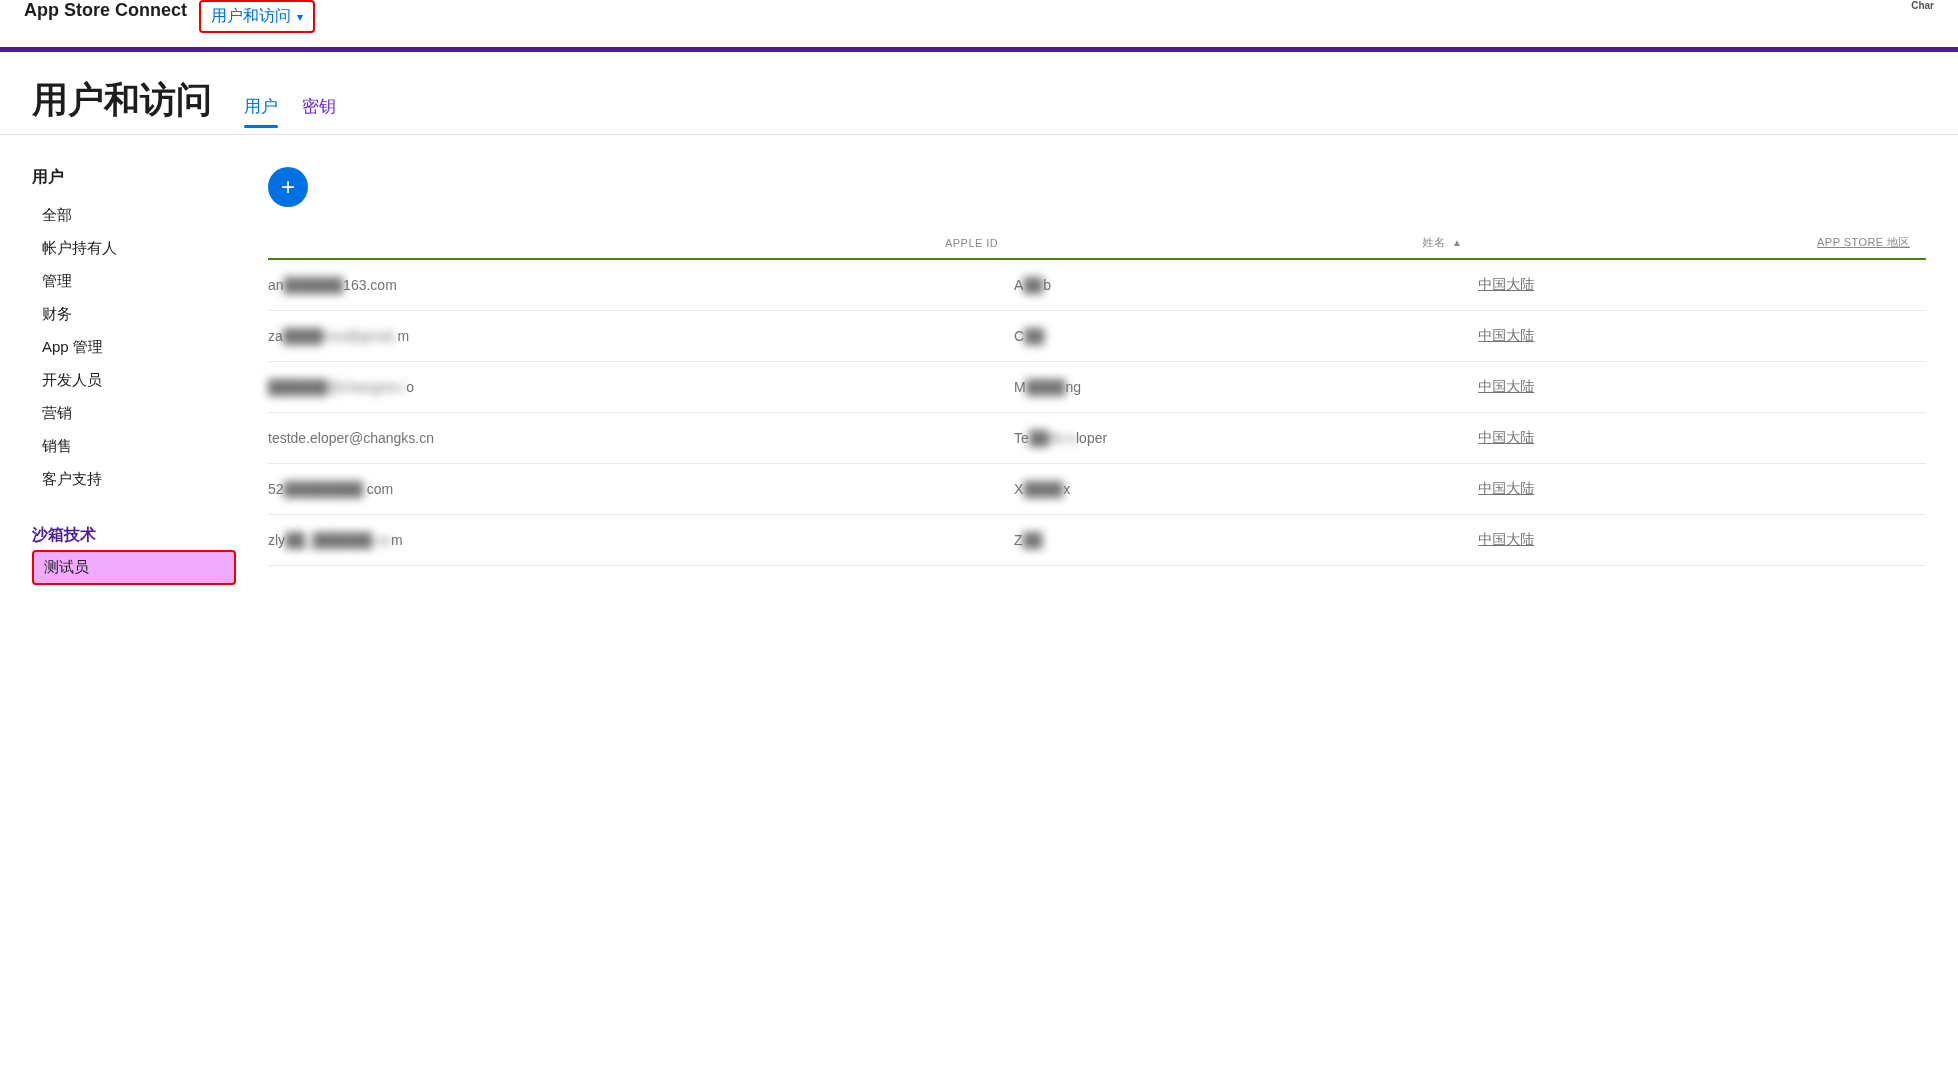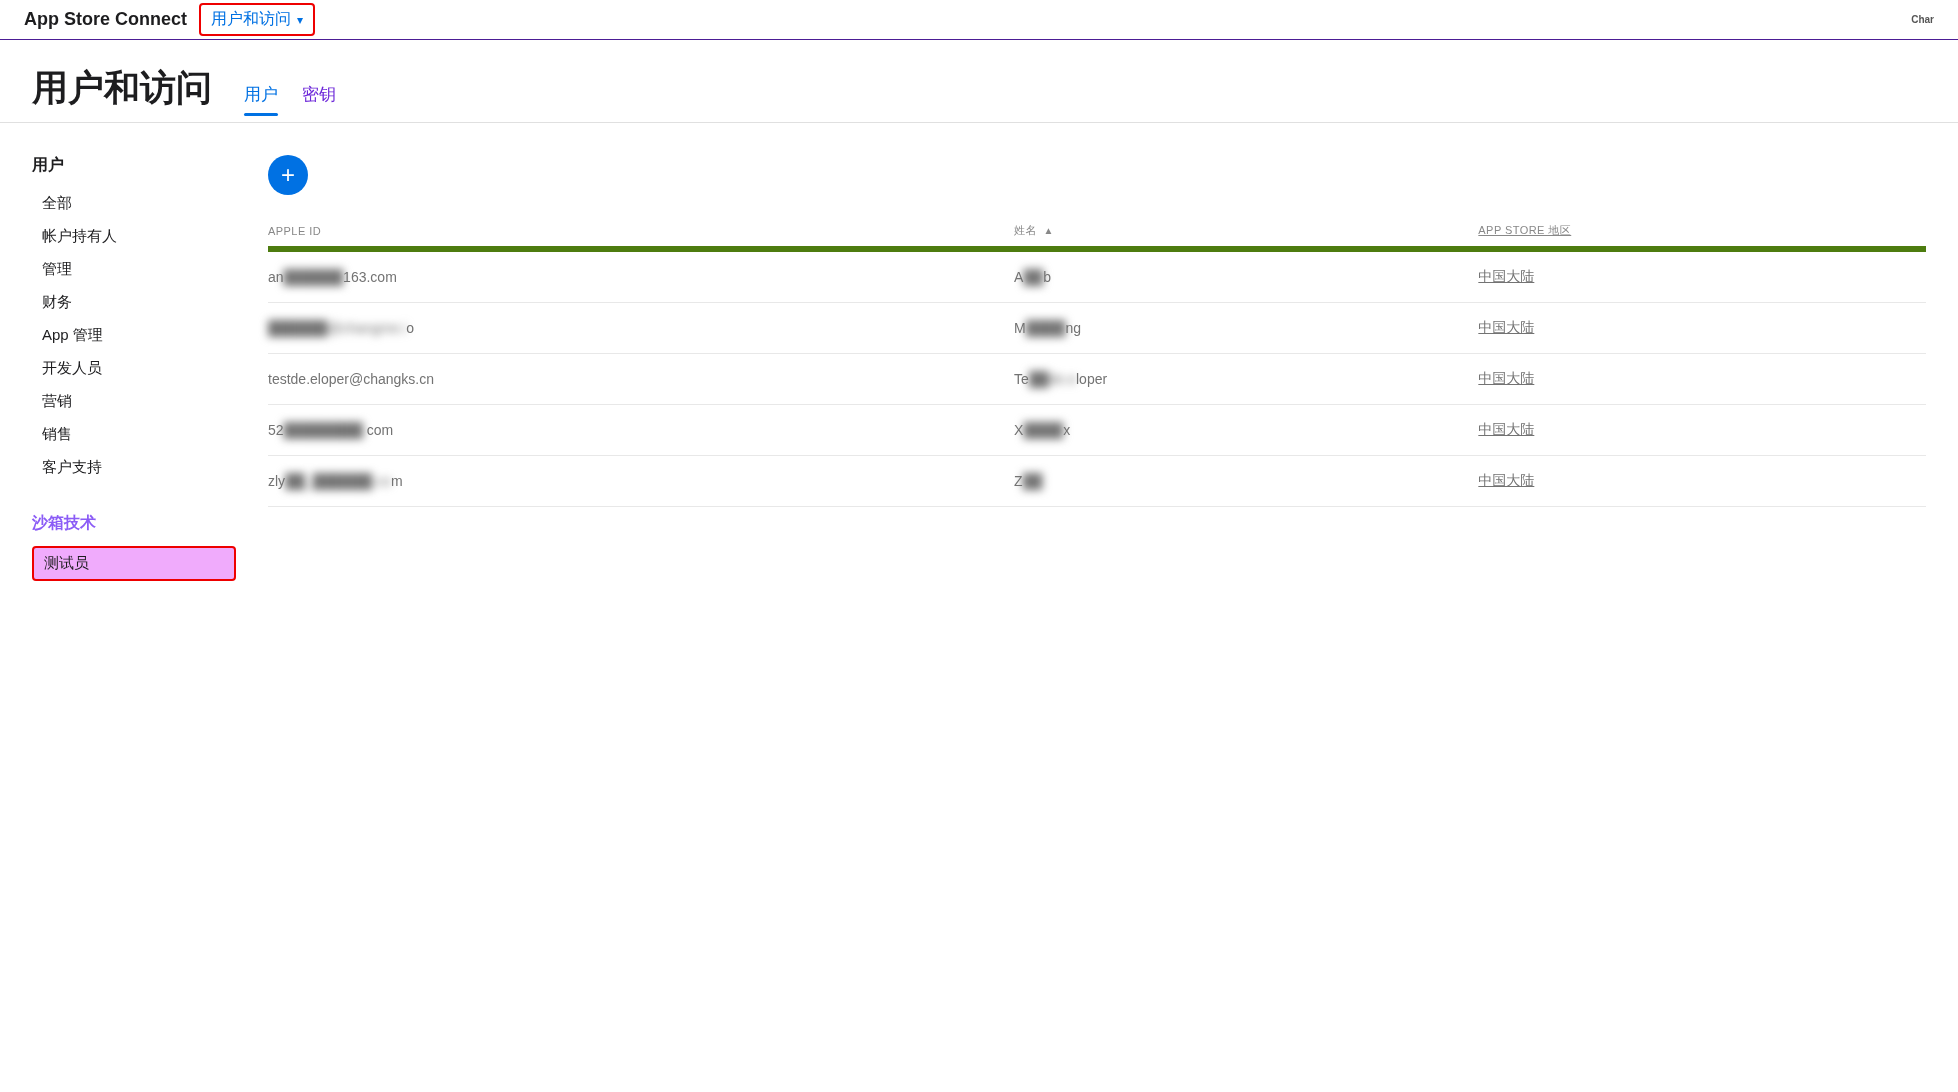--- a/index.html
+++ b/index.html
@@ -6,24 +6,24 @@
     body {
       font-family: -apple-system, BlinkMacSystemFont, "PingFang SC", "Helvetica Neue", Arial, sans-serif;
       background: #fff;
       color: #1d1d1f;
       font-size: 14px;
     }
 
     
     .top-nav {
       display: flex;
-      align-items: center;
+      align-items: flex-start;
       padding: 0 24px;
-      height: 40px;
-      border-bottom: 1px solid #4c1d95;
+      height: 52px;
+      border-bottom: 5px solid #4c1d95;
       background: #fff;
     }
     .top-nav-brand {
       font-size: 18px;
       font-weight: 600;
       color: #1d1d1f;
       margin-right: 12px;
     }
     .top-nav-menu {
       display: flex;
@@ -138,22 +138,22 @@
       font-weight: 500;
       border: 2px solid #e00;
       border-radius: 4px;
     }
     .sidebar-section-gap {
       height: 24px;
     }
     .sidebar-section-sub-title {
       font-size: 16px;
       font-weight: 600;
-      color: #8b5cf6;
-      margin-bottom: 12px;
+      color: #4c1d95;
+      margin-bottom: 4px;
       margin-top: 4px;
     }
 
     
     .content-area {
       flex: 1;
       padding-left: 16px;
     }
 
     
@@ -175,28 +175,28 @@
       line-height: 1;
       font-weight: 300;
     }
 
     
     .users-table {
       width: 100%;
       border-collapse: collapse;
     }
     .users-table th {
-      text-align: left;
+      text-align: right;
       font-size: 11px;
       font-weight: 500;
       color: #888;
       text-transform: uppercase;
       letter-spacing: 0.04em;
       padding: 8px 16px 8px 0;
-      border-bottom: 6px solid #4d7c0f;
+      border-bottom: 2px solid #4d7c0f;
     }
     .users-table td {
       padding: 16px 16px 16px 0;
       border-bottom: 1px solid #e8e8e8;
       font-size: 14px;
       color: #737373;
       vertical-align: middle;
     }
     .col-apple-id { width: 45%; }
     .col-name { width: 28%; }
@@ -277,20 +277,25 @@
             </th>
           </tr>
         </thead>
         <tbody id="table-body">
         <tr>
               <td class="col-apple-id"><span>an</span><span class="blurred-text">██████</span><span>163.com</span></td>
               <td class="col-name"><span>A</span><span class="blurred-text">██</span><span>b</span></td>
               <td class="col-region">中国大陆</td>
             </tr>
             <tr>
+              <td class="col-apple-id"><span>za</span><span class="blurred-text">████hou@gmail.</span><span>m</span></td>
+              <td class="col-name"><span>C</span><span class="blurred-text">██</span></td>
+              <td class="col-region">中国大陆</td>
+            </tr>
+            <tr>
               <td class="col-apple-id"><span></span><span class="blurred-text">██████@changme.i</span><span>o</span></td>
               <td class="col-name"><span>M</span><span class="blurred-text">████</span><span>ng</span></td>
               <td class="col-region">中国大陆</td>
             </tr>
             <tr>
               <td class="col-apple-id">testde.eloper@changks.cn</td>
               <td class="col-name"><span>Te</span><span class="blurred-text">██de.e</span><span>loper</span></td>
               <td class="col-region">中国大陆</td>
             </tr>
             <tr>

